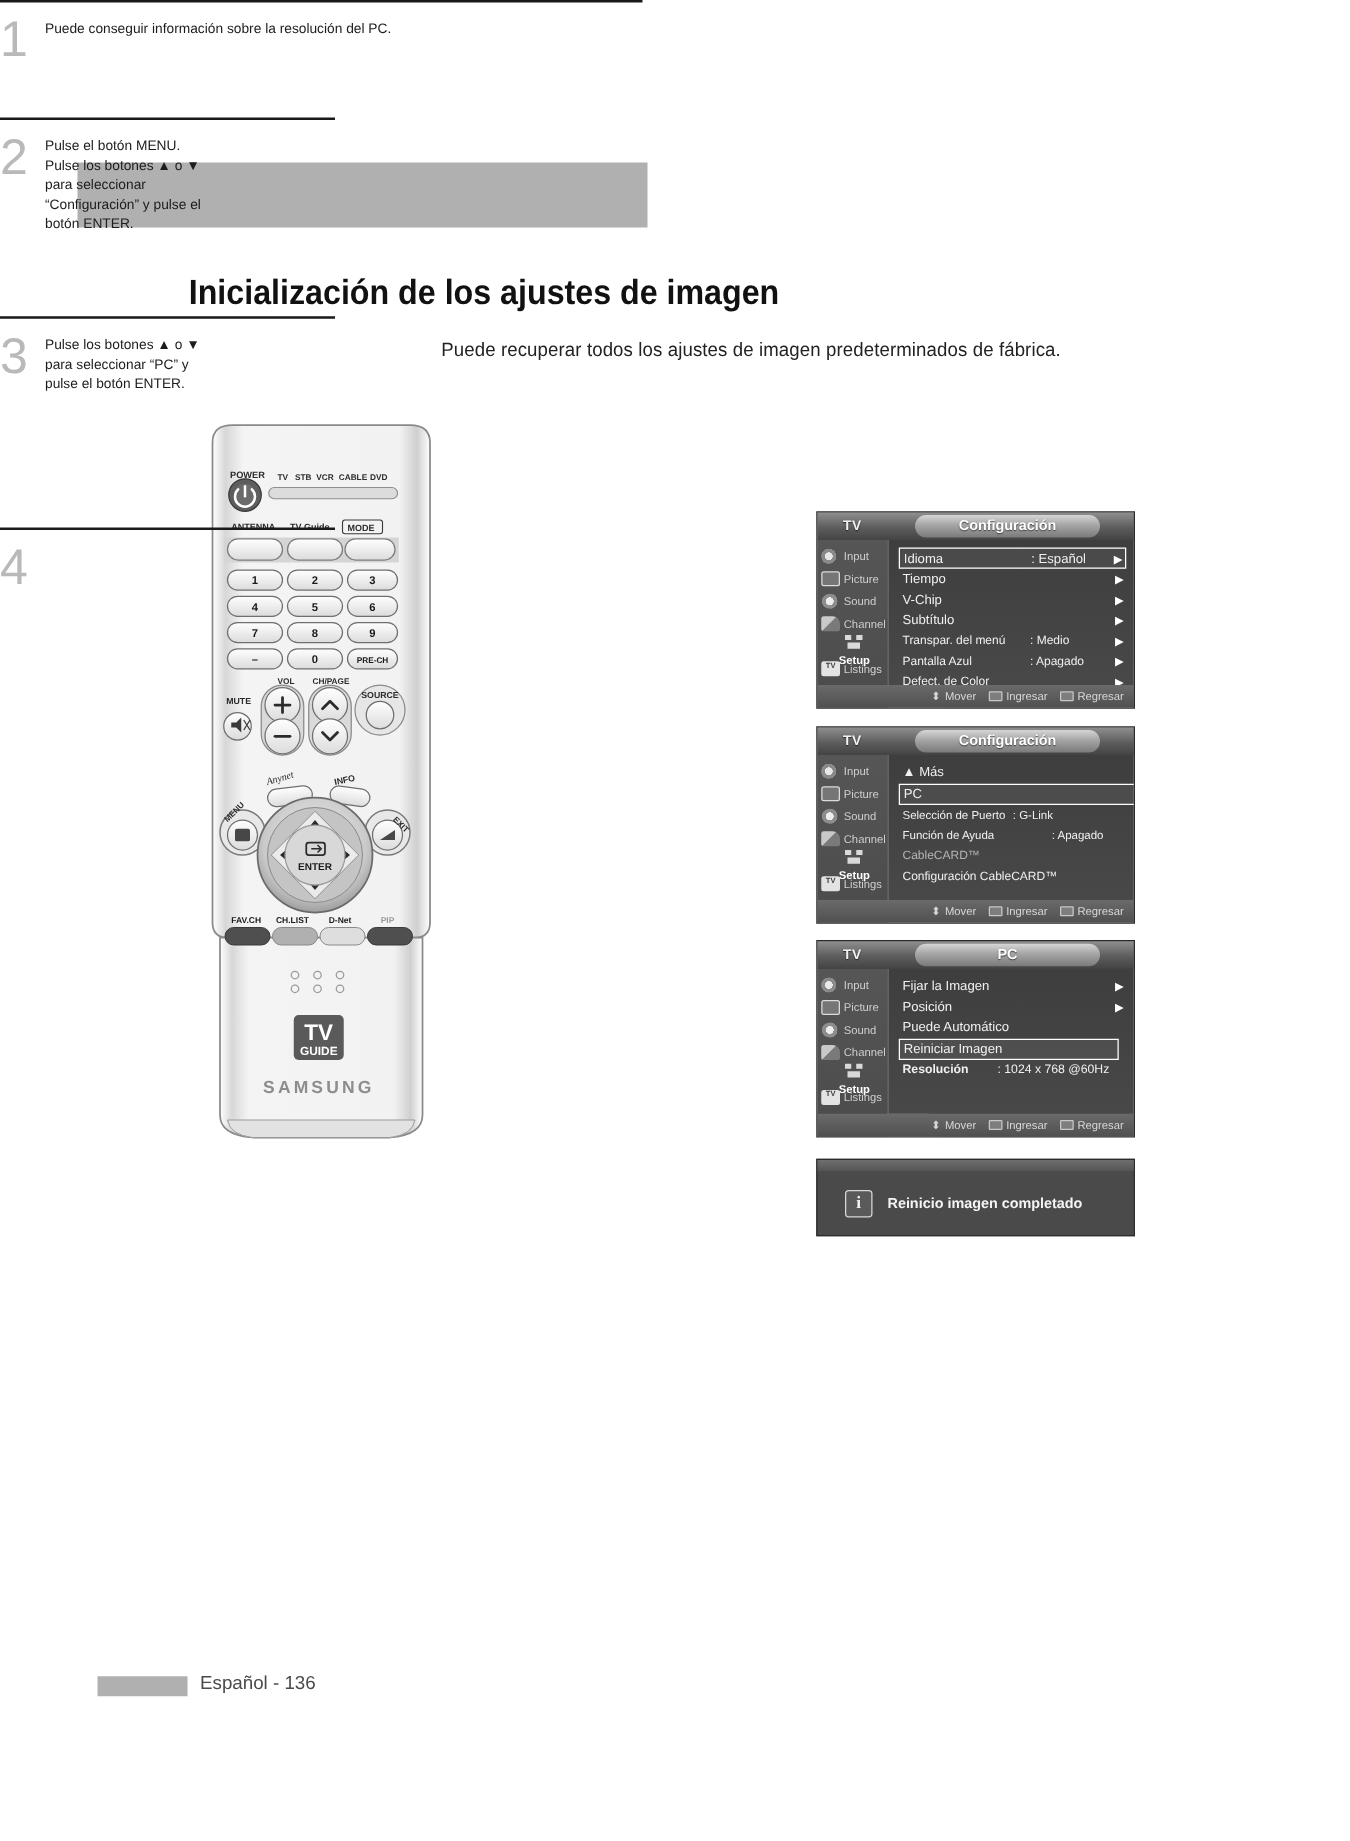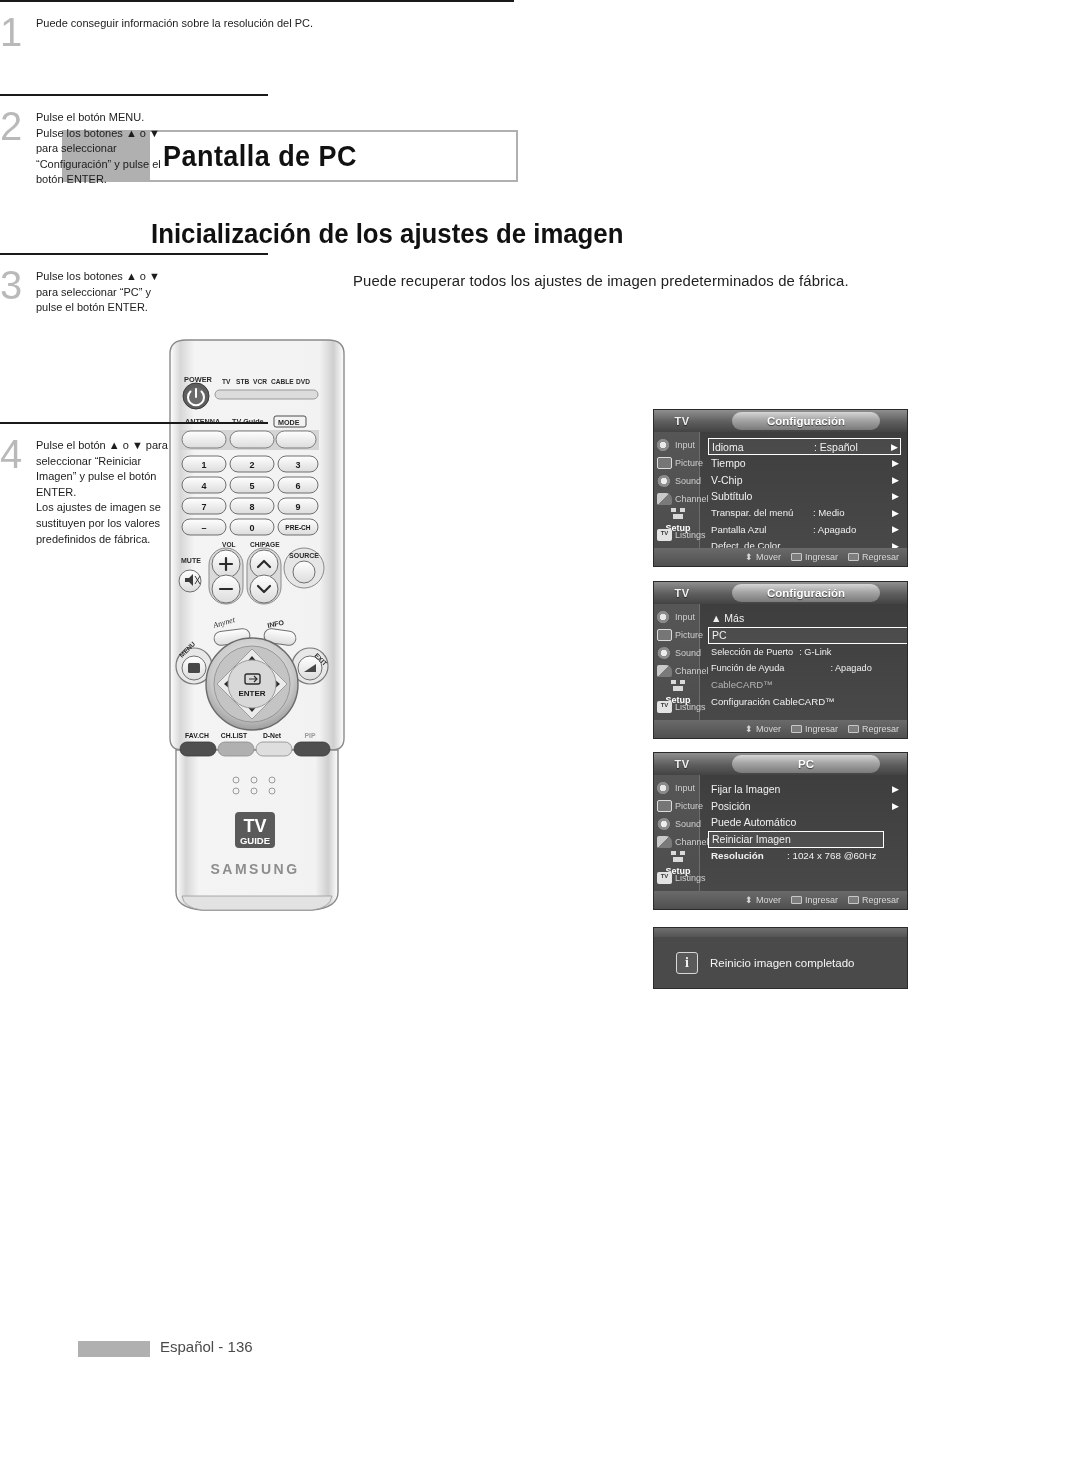--- a/index.html
+++ b/index.html
@@ -88,21 +88,21 @@
     position: absolute; left: 78px; top: 2px;
     width: 148px; height: 18px;
     border-radius: 10px;
     background: linear-gradient(180deg,#d6d6d6 0%, #a5a5a5 45%, #7a7a7a 100%);
     display: flex; align-items: center; justify-content: center;
     font-size: 11.5px; font-weight: bold; color: #ffffff;
     text-shadow: 0 1px 1px #3a3a3a;
   }
   .osd-body { display: flex; height: 136px; }
   .osd-side {
-    width: 46px; flex: none;
+    width: 57px; flex: none;
     background: linear-gradient(180deg,#565656 0%, #4b4b4b 100%);
     border-right: 1px solid #6e6e6e;
     padding-top: 4px;
   }
   .osd-side-item {
     height: 18px; display: flex; align-items: center;
     gap: 3px; padding-left: 3px;
     font-size: 9px; color: #cfcfcf;
   }
   .osd-side-item.active { color: #ffffff; font-weight: bold; flex-direction: column; }
@@ -181,44 +181,41 @@
     height: 51px; padding-left: 22px;
   }
   .notify-icon {
     width: 22px; height: 22px; flex: none;
     border: 1.6px solid #d8d8d8; border-radius: 3px;
     background: #5a5a5a;
     display: flex; align-items: center; justify-content: center;
     color: #f2f2f2; font-size: 14px; font-weight: bold;
     font-family: "Liberation Serif", serif;
   }
-  .notify-text { font-size: 11.5px; color: #f5f5f5; font-weight: normal; }
+  .notify-text { font-size: 11.5px; color: #f5f5f5; font-weight: bold; }
 
   
   .footer-swatch {
     position: absolute; left: 78px; top: 1341px;
     width: 72px; height: 16px; background: #b0b0b0;
   }
   .footer-text {
     position: absolute; left: 160px; top: 1338px;
     font-size: 15px; color: #4a4a4a;
   }
 
   
   svg.remote { display: block; }
 </style>
 </head>
 <body>
 
 <div class="page">
 
   <div class="header-band"></div>
-  <div class="header-box">
-    <div class="header-title">Pantalla de PC</div>
-  </div>
 
   <div class="section-title">Inicialización de los ajustes de imagen</div>
   <div class="section-desc">Puede recuperar todos los ajustes de imagen predeterminados de fábrica.</div>
 
   <div class="remote-wrap">
     <svg class="remote" width="210" height="578" viewBox="0 0 210 578">
       <defs>
         <linearGradient id="bodyg" x1="0" y1="0" x2="1" y2="0">
           <stop offset="0" stop-color="#ffffff"></stop>
           <stop offset="0.06" stop-color="#d7d7d7"></stop>
@@ -393,27 +390,20 @@
   <div class="step" style="top:253px;">
     <div class="step-num">3</div>
     <div class="step-text" style="white-space:pre-line;">Pulse los botones ▲ o ▼
 para seleccionar “PC” y
 pulse el botón ENTER.</div>
   </div>
 
   <div class="step" style="top:422px; display:block;">
     <div style="display:flex;">
       <div class="step-num">4</div>
-      <div class="step-text" style="white-space:pre-line;">Pulse el botón ▲ o ▼ para
-seleccionar “Reiniciar
-Imagen” y pulse el botón
-ENTER.
-Los ajustes de imagen se
-sustituyen por los valores
-predefinidos de fábrica.</div>
     </div>
   </div>
 
   <div class="osd" style="left:653px; top:409px;">
     <div class="osd-top">
       <div class="osd-tv-label">TV</div>
       <div class="osd-title-pill">Configuración</div>
     </div>
     <div class="osd-body">
       <div class="osd-side">

